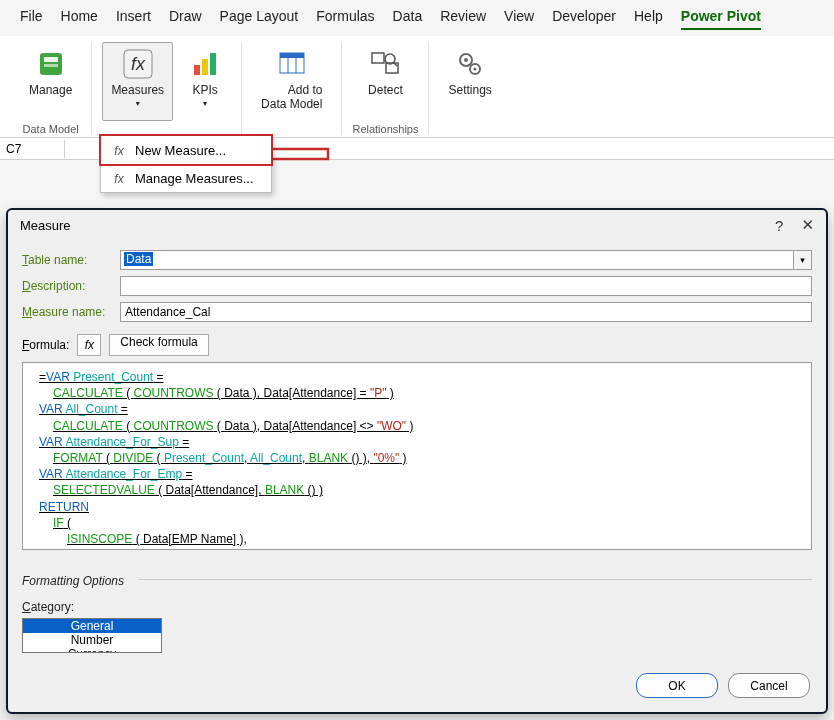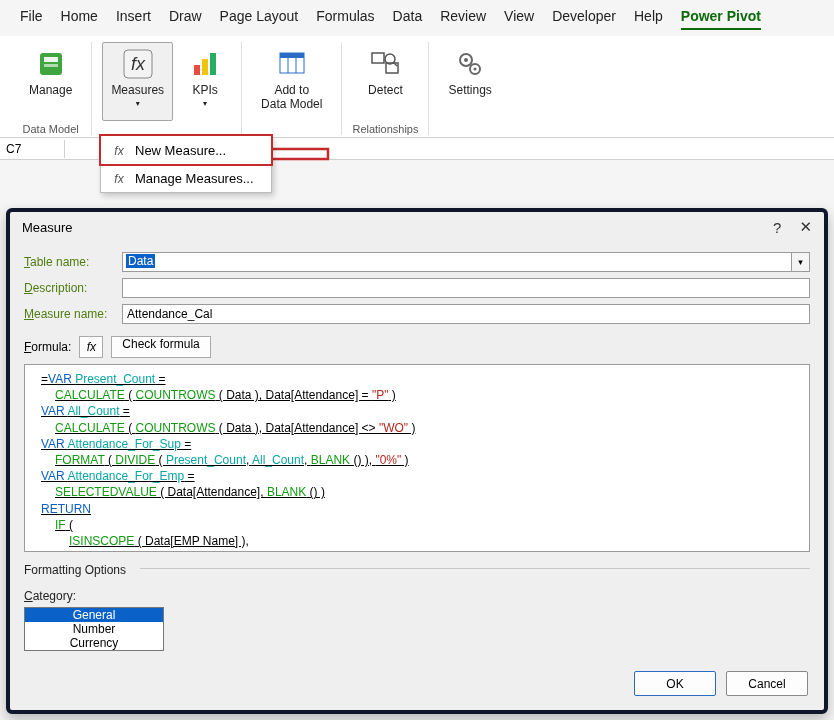--- a/index.html
+++ b/index.html
@@ -28,21 +28,21 @@
   .dropdown-item.boxed { outline: 2.5px solid #c62a2a; }
   
   
   .redarrow { position: absolute; top: 140px; left: 240px; width: 95px; height: 28px; z-index:49; }
   
   
   .namebox-row { display:flex; align-items:center; height:22px; background:#fff; border-bottom:1px solid #d0d0d0; font-size:12px;}
   .namebox { width:65px; padding:2px 6px; border-right:1px solid #d0d0d0;}
   
   
-  .dialog { position: absolute; left: 6px; top: 208px; width: 822px; height: 506px; background: #efefef; border: 4px solid #0f172a; border-radius: 6px; box-shadow: 0 6px 14px rgba(0,0,0,.25); display:flex; flex-direction:column; }
+  .dialog { position: absolute; left: 6px; top: 208px; width: 822px; height: 506px; background: #efefef; border: 2px solid #0f172a; border-radius: 6px; box-shadow: 0 6px 14px rgba(0,0,0,.25); display:flex; flex-direction:column; }
   .dlg-titlebar { display:flex; align-items:center; justify-content:space-between; padding: 6px 12px; font-size:13px; }
   .dlg-titlebar .right { display:flex; gap:18px; align-items:center; font-size:15px; color:#333;}
   .dlg-body { padding: 10px 14px; flex:1; display:flex; flex-direction:column; overflow:hidden;}
   .field-row { display:flex; align-items:center; margin-bottom:6px; font-size:12px;}
   .field-row label { width: 98px; color:#4d7c0f; }
   .field-row label .ul { text-decoration: underline; }
   .field-row input[type=text] { flex:1; height:20px; border:1px solid #9b9b9b; background:#fff; padding:1px 4px; font-size:12px;}
   .field-row.select-row input { background:#fff; }
   .tablename-sel { position:relative; flex:1; }
   .tablename-sel input { width: calc(100% - 18px); }
@@ -66,21 +66,21 @@
   
   .section-label { font-size:12px; margin:8px 0 4px 0; color:#222;}
   .hr-row { display:flex; align-items:center; gap:14px; }
   .hr-row .line { flex:1; height:1px; background:#c8c8c8; }
   
   .cat-list { width:140px; height:48px; border:1px solid #777; background:#fff; font-size:12px; overflow:auto;text-align:center; }
   .cat-item { padding:0 4px; }
   .cat-item.sel { background:#0a62c9; color:#fff; }
   
   .dlg-buttons { display:flex; justify-content:flex-end; gap:10px; padding: 10px 16px 14px 0;}
-  .dlg-buttons button { width:82px; height:25px; border:1px solid #888; background:#fdfdfd; font-size:12px; border-radius:2px; cursor:pointer;}
+  .dlg-buttons button { width:82px; height:25px; border:1px solid #888; background:#fdfdfd; font-size:12px; border-radius:11px; cursor:pointer;}
   .dlg-buttons button.primary { border:1.5px solid #2a6bc4; }
   
   svg { display:block; }
 </style>
 </head>
 <body>
 
 <div class="ribbon-tabs">
   <div class="ribbon-tab">File</div>
   <div class="ribbon-tab">Home</div>
@@ -144,21 +144,21 @@
     <div class="ribgroup-row">
       <div class="ribbtn">
         <span class="icon">
           <svg width="34" height="34">
               <rect x="5" y="6" width="24" height="20" fill="#fff" stroke="#2a6bc4"></rect>
               <rect x="5" y="6" width="24" height="5" fill="#2a6bc4"></rect>
               <line x1="13" y1="6" x2="13" y2="26" stroke="#2a6bc4"></line>
               <line x1="21" y1="6" x2="21" y2="26" stroke="#2a6bc4"></line>
             </svg>
         </span>
-        <span style="text-align:center; white-space:pre;">Add to
+        <span style="text-align:right; white-space:pre;">Add to
 Data Model</span>
       </div>
     </div>
     <div class="ribgroup-label" style="visibility:hidden">Tables</div>
   </div>
 
   <div class="ribgroup">
     <div class="ribgroup-row">
       <div class="ribbtn">
         <span class="icon">
@@ -261,21 +261,21 @@
       <span class="tk-kw">VAR </span><span class="tk-var">Attendance_For_Emp</span><span class="tk-plain"> =</span><br>
       <span class="indent1"><span class="tk-fn">SELECTEDVALUE</span><span class="tk-plain"> ( Data[Attendance], </span><span class="tk-fn">BLANK</span><span class="tk-plain"> () )</span></span>
       <span class="tk-kw">RETURN</span><br>
       <span class="indent1"><span class="tk-fn">IF</span><span class="tk-plain"> (</span></span>
       <span class="indent2"><span class="tk-fn">ISINSCOPE</span><span class="tk-plain"> ( Data[EMP Name] ),</span></span>
       <span class="indent2"><span class="tk-var">Attendance_For_Emp</span><span class="tk-plain">,</span></span>
       
       
     </div>
 
-    <div class="hr-row" style="margin-top:3px;">
+    <div class="hr-row" style="margin-top:16px;font-style:italic;">
       <span class="section-label">Formatting Options</span>
       <span class="line"></span>
     </div>
 
     <div class="section-label"><span style="text-decoration:underline">C</span>ategory:</div>
     <div class="cat-list">
       <div class="cat-item sel">General</div>
       <div class="cat-item">Number</div>
       <div class="cat-item">Currency</div>
     </div>

